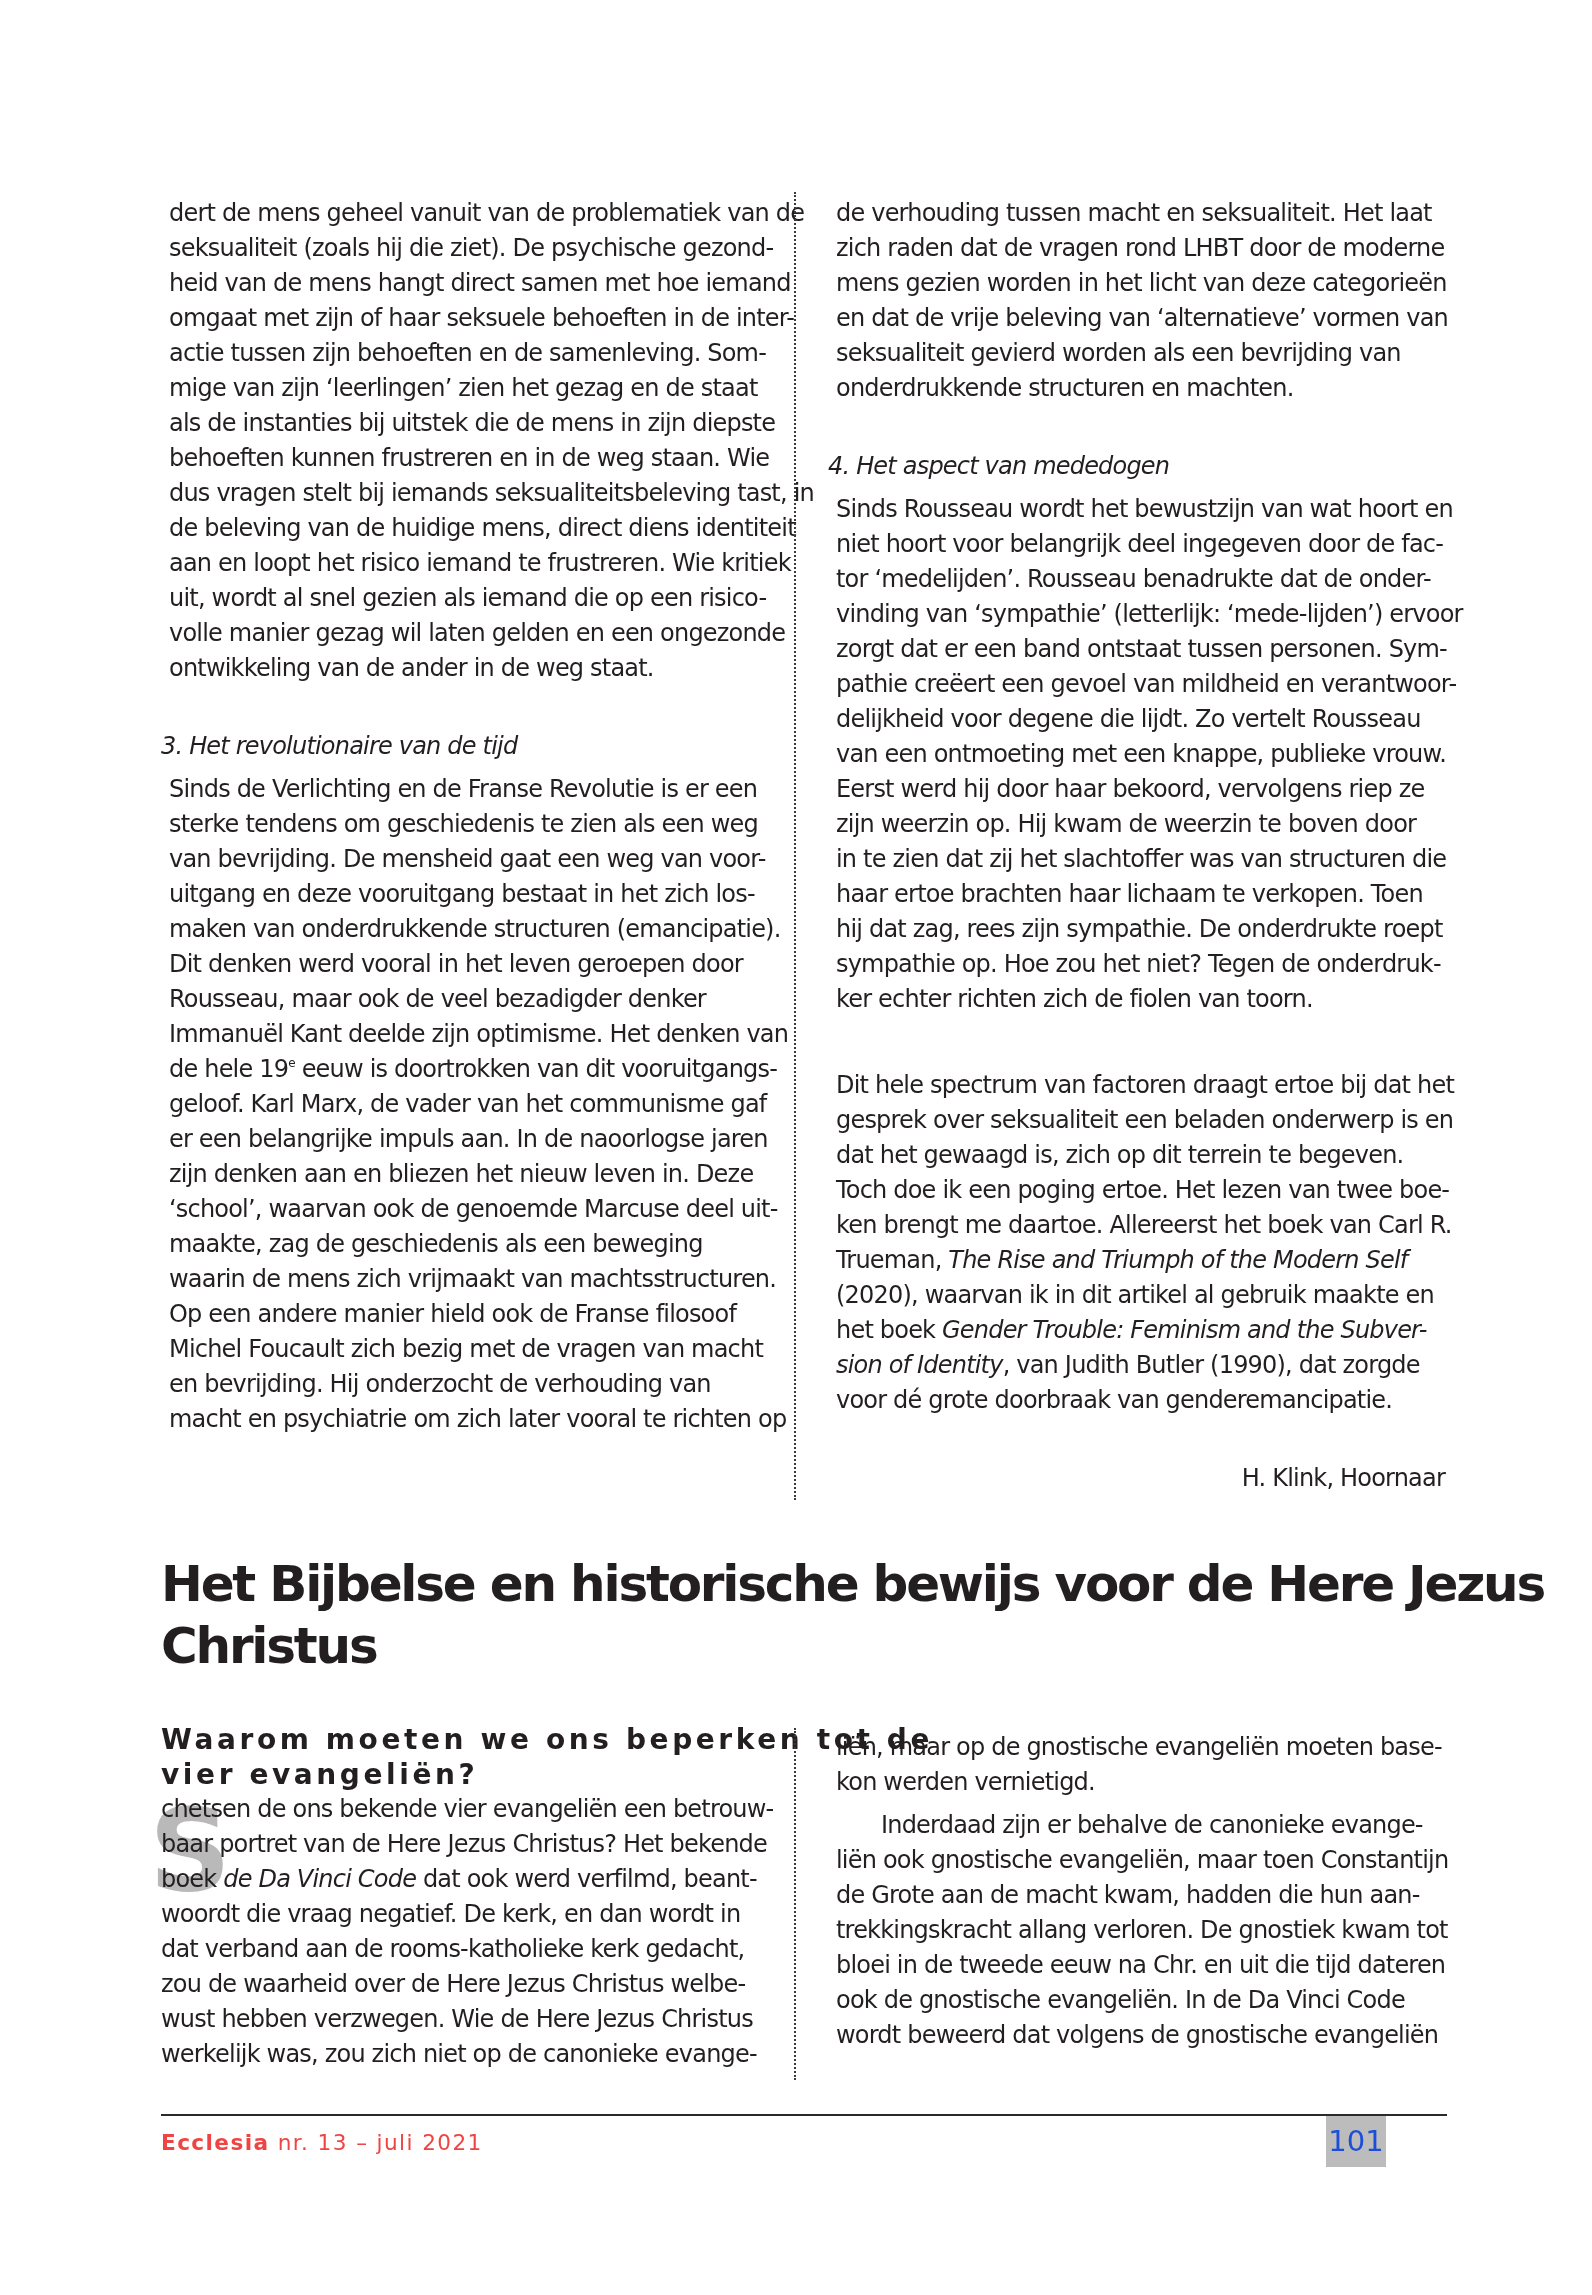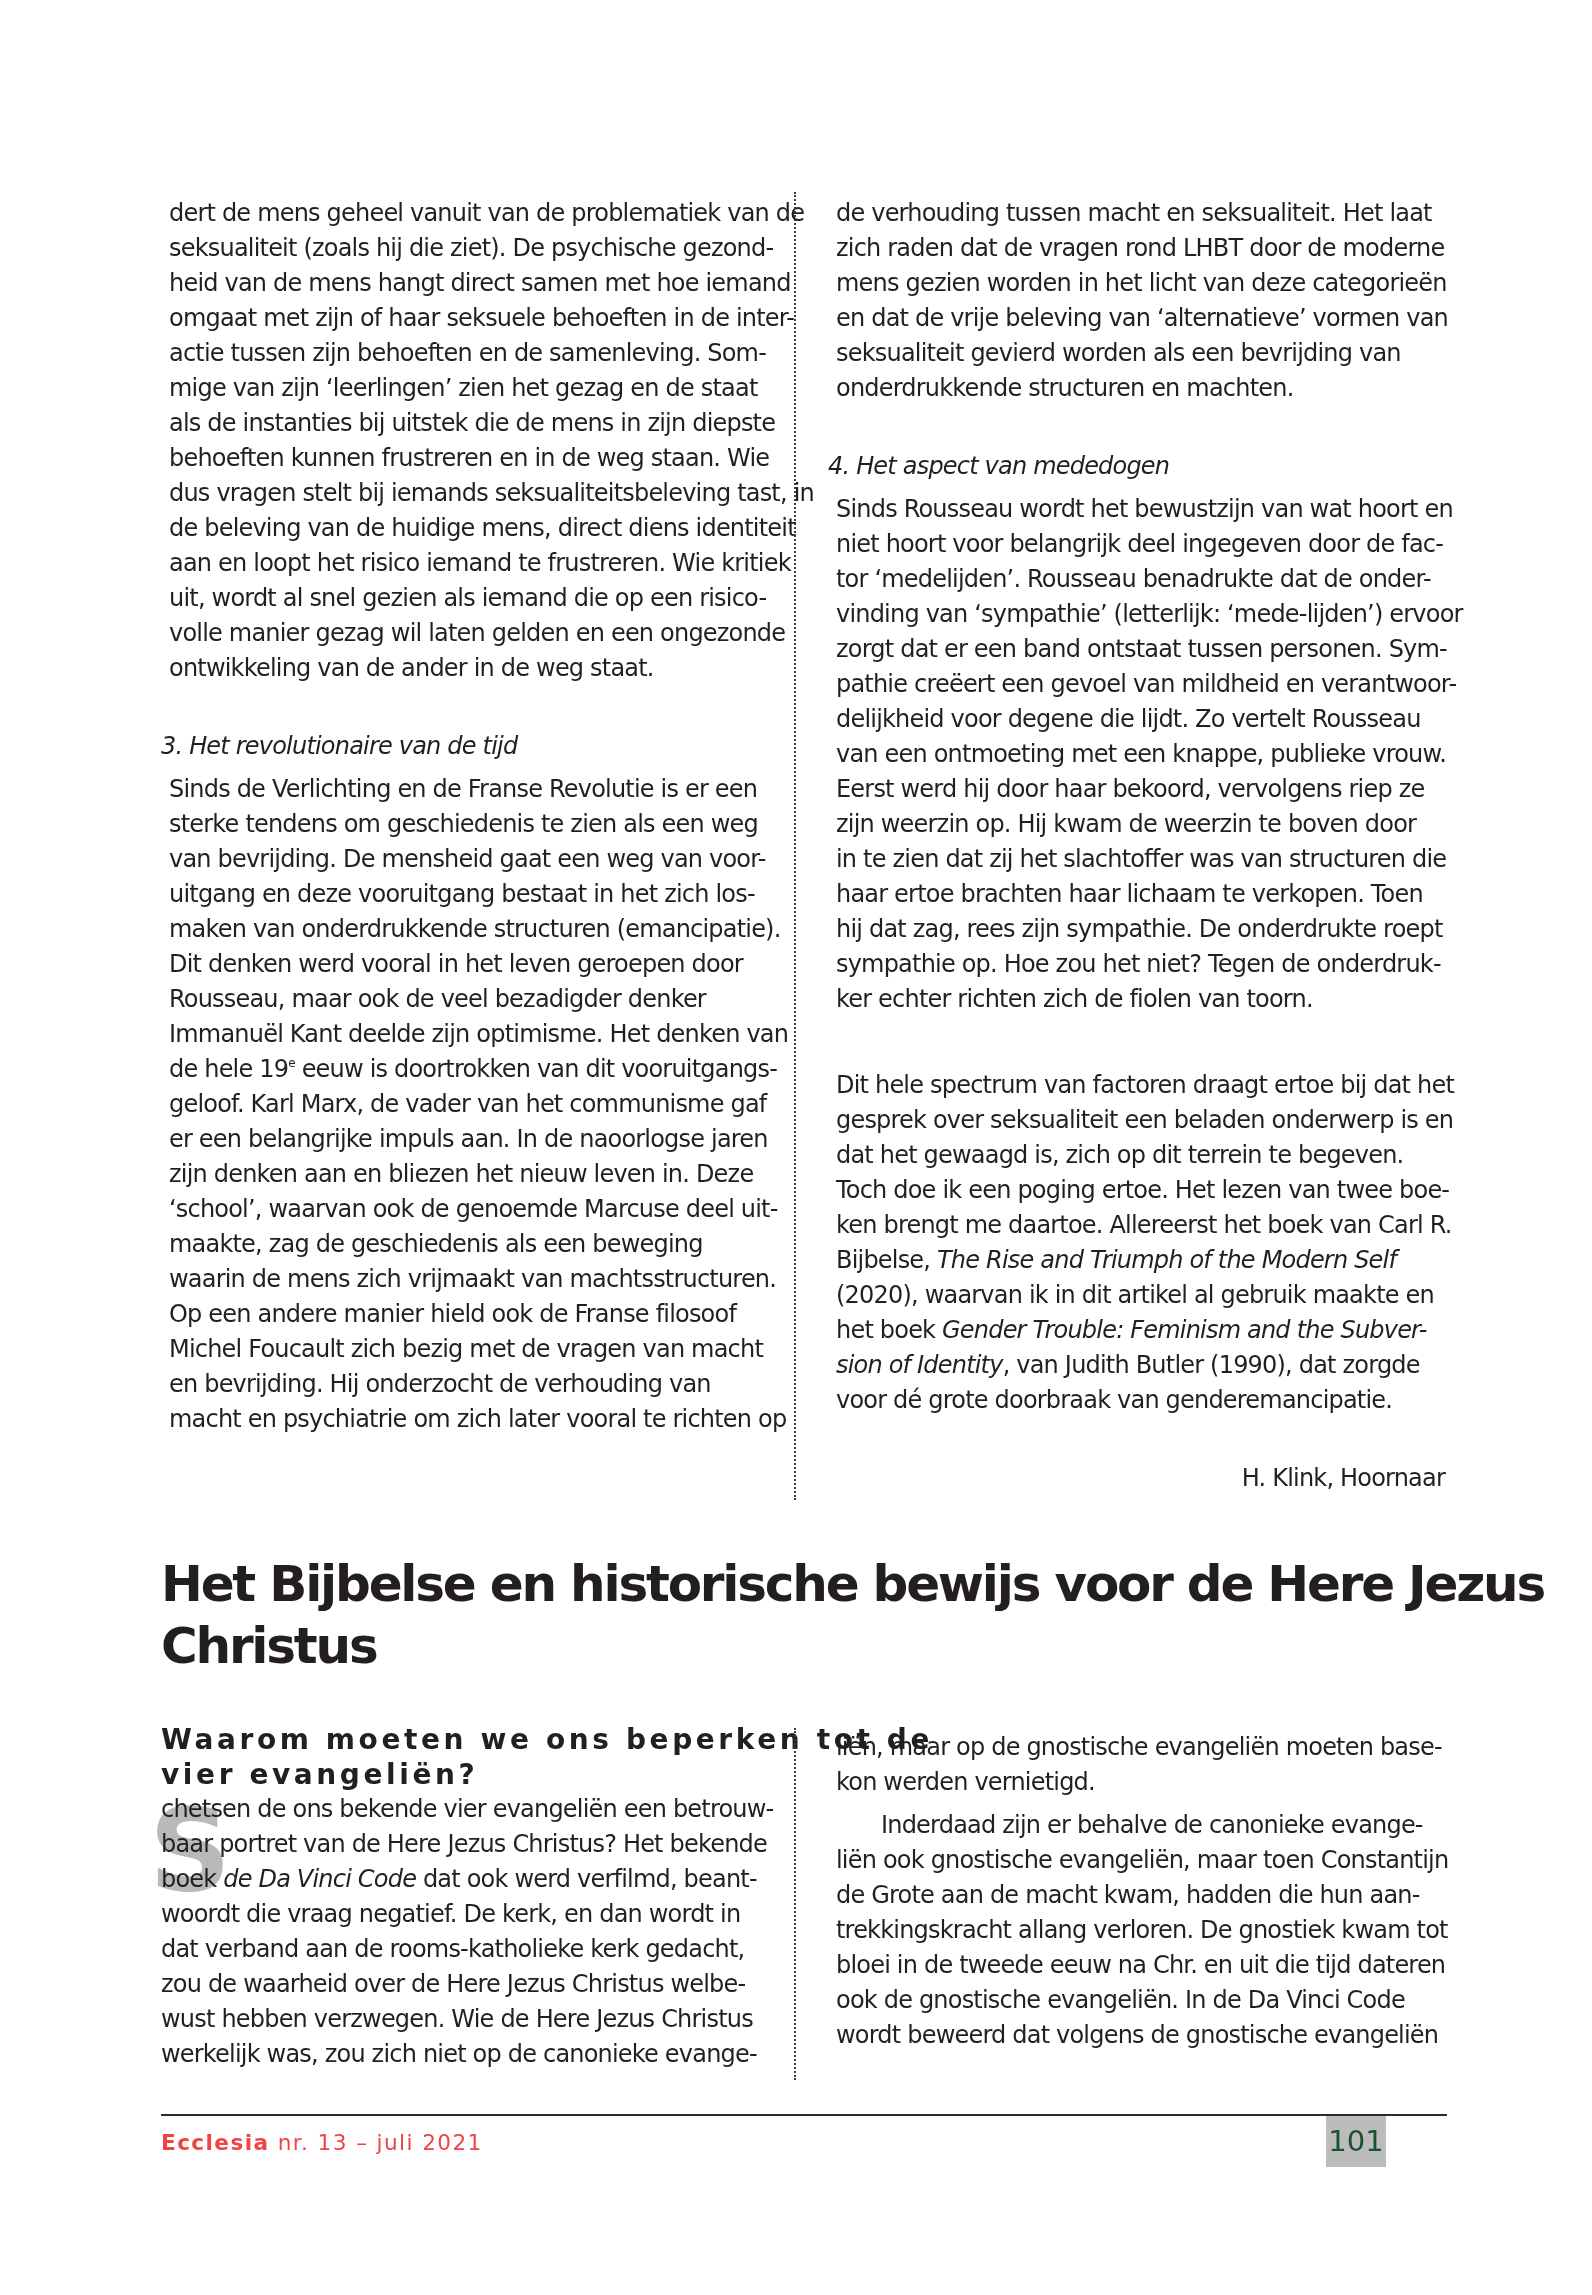--- a/index.html
+++ b/index.html
@@ -26,21 +26,21 @@
   #bottom-right { left: 828px; top: 1722px; width: 617px; }
   .question { font-weight: bold; font-size: 28px; letter-spacing: 3.6px; line-height: 35px; }
   .dropcap-wrap { position: relative; }
   #drop-cap { position: absolute; left: -12px; top: 1.7px; font-size: 114px; line-height: 114px;
     font-weight: bold; color: #b9b9b9; font-family: "DejaVu Sans", sans-serif; letter-spacing: 0; z-index: 0; }
   .over { position: relative; z-index: 1; }
   #footer-rule { position: absolute; left: 161px; top: 2114px; width: 1286px; height: 0; border-top: 2.6px solid #2a2a2a; }
   #footer-text { position: absolute; left: 161px; top: 2130px; font-size: 21.6px; letter-spacing: 1.4px; color: #ef4444; }
   #footer-text .brand { font-weight: bold; }
   #page-number { position: absolute; left: 1326px; top: 2116px; width: 60px; height: 51px;
-    background: #bcbcbc; font-size: 29px; line-height: 51px; text-align: center; color: #14532d; letter-spacing: 0; }
+    background: #bcbcbc; font-size: 29px; line-height: 51px; text-align: center; color: #1d4ed8; letter-spacing: 0; }
 </style>
 </head>
 <body>
 
 <div class="col" id="top-left">
   <p>
     <span class="line">dert de mens geheel vanuit van de problematiek van de</span>
     <span class="line">seksualiteit (zoals hij die ziet). De psychische gezond-</span>
     <span class="line">heid van de mens hangt direct samen met hoe iemand</span>
     <span class="line">omgaat met zijn of haar seksuele behoeften in de inter-</span>
@@ -110,21 +110,21 @@
     <span class="line">sympathie op. Hoe zou het niet? Tegen de onderdruk-</span>
     <span class="line">ker echter richten zich de fiolen van toorn.</span>
   </p>
   <span class="gap"></span>
   <p>
     <span class="line">Dit hele spectrum van factoren draagt ertoe bij dat het</span>
     <span class="line">gesprek over seksualiteit een beladen onderwerp is en</span>
     <span class="line">dat het gewaagd is, zich op dit terrein te begeven.</span>
     <span class="line">Toch doe ik een poging ertoe. Het lezen van twee boe-</span>
     <span class="line">ken brengt me daartoe. Allereerst het boek van Carl R.</span>
-    <span class="line"><span>Bijbelse, </span><em>The Rise and Triumph of the Modern Self</em></span>
+    <span class="line"><span>Trueman, </span><em>The Rise and Triumph of the Modern Self</em></span>
     <span class="line">(2020), waarvan ik in dit artikel al gebruik maakte en</span>
     <span class="line"><span>het boek </span><em>Gender Trouble: Feminism and the Subver-</em></span>
     <span class="line"><em>sion of Identity</em><span>, van Judith Butler (1990), dat zorgde</span></span>
     <span class="line">voor dé grote doorbraak van genderemancipatie.</span>
   </p>
   <span class="gap"></span>
   <span class="line right">H. Klink, Hoornaar</span>
 </div>
 
 <h1 id="article-title" style="margin:0;">

